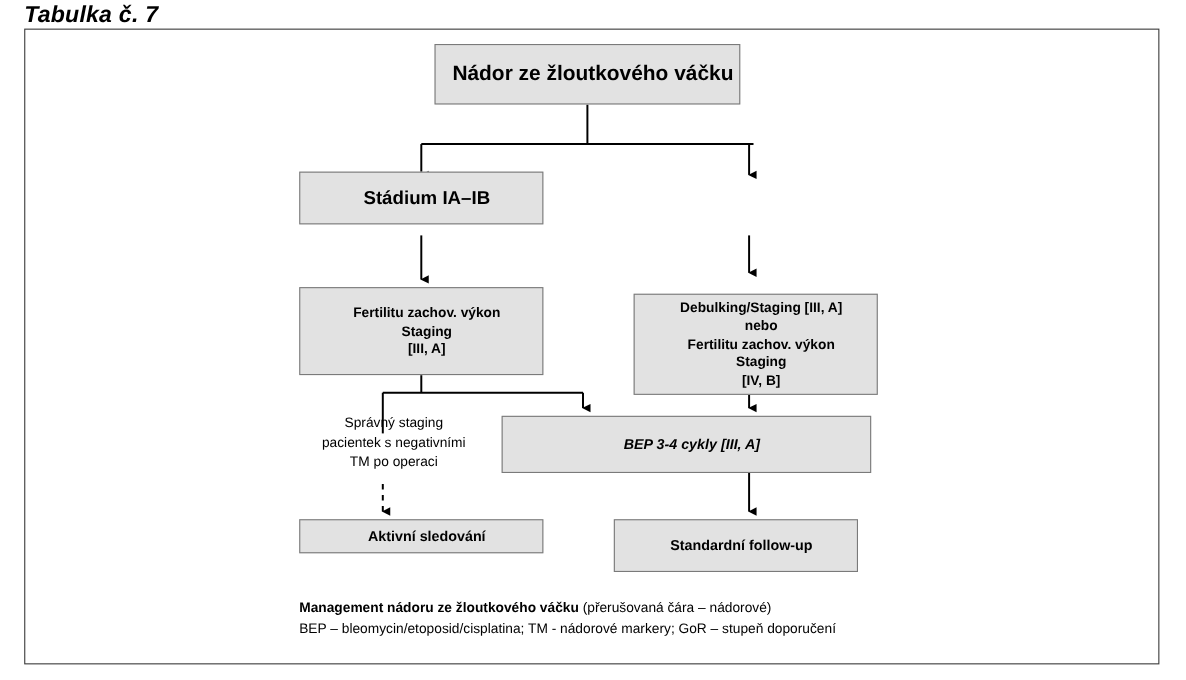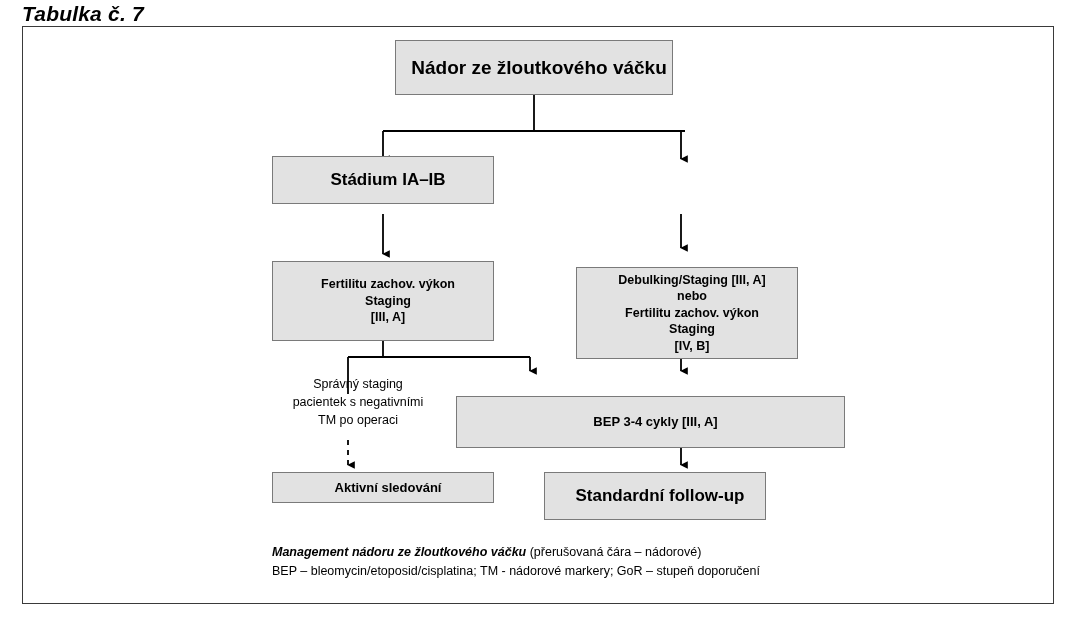--- a/index.html
+++ b/index.html
@@ -41,33 +41,33 @@
     padding-left:10px;
   }
   .node .inner{padding:0 6px;width:100%;}
   .node .ln{display:block;white-space:nowrap;}
 
   #node-title{left:395px;top:40px;width:278px;height:55px;font-size:19px;}
   #node-stage-left{left:272px;top:156px;width:222px;height:48px;font-size:17px;}
   #node-stage-right{left:570px;top:166px;width:222px;height:48px;font-size:13px;}
   #node-treat-left{left:272px;top:261px;width:222px;height:80px;font-size:12.5px;}
   #node-treat-right{left:576px;top:255px;width:222px;height:92px;font-size:12.5px;margin-top:12px;}
-  #node-bep{left:456px;top:396px;width:389px;height:52px;font-size:13px;}
+  #node-bep{left:456px;top:378px;width:336px;height:52px;font-size:13px;font-style:italic;}
   #node-followup-left{left:272px;top:472px;width:222px;height:31px;font-size:13px;}
-  #node-followup-right{left:544px;top:472px;width:222px;height:48px;font-size:17px;}
+  #node-followup-right{left:558px;top:472px;width:222px;height:48px;font-size:13px;}
 
   .annot{
     position:absolute;left:258px;top:375px;width:200px;
     text-align:center;font-size:12.5px;font-weight:normal;line-height:1.45;
   }
   .annot .ln{display:block;white-space:nowrap;}
 
   .legend{position:absolute;left:272px;top:543px;width:700px;font-size:12.5px;line-height:1.5;}
   .legend .l1{white-space:nowrap;}
-  .legend .l1 b{font-weight:bold;font-style:italic;}
+  .legend .l1 b{font-weight:bold;}
   .legend .l2{white-space:nowrap;}
 </style>
 </head>
 <body>
 
 <div id="root">
 
   <div class="caption">Tabulka č. 7</div>
 
   <div class="frame"></div>

